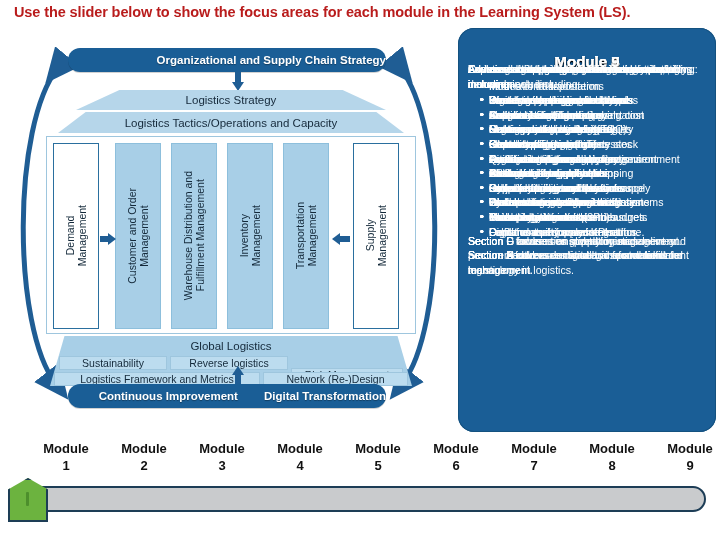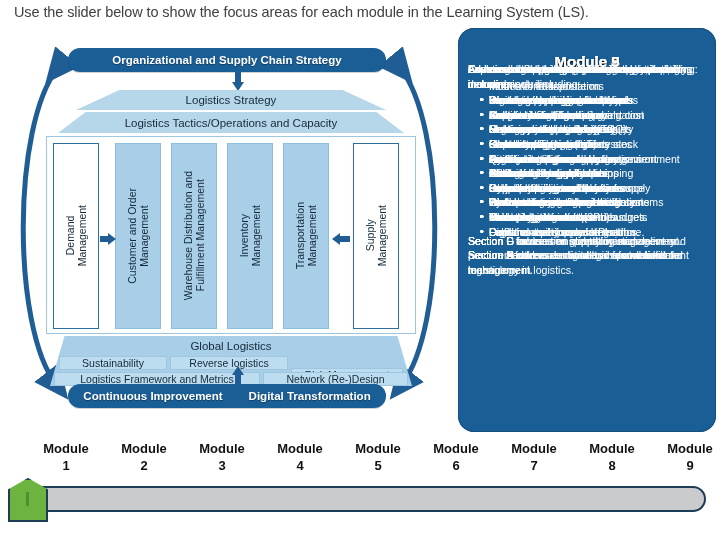--- a/index.html
+++ b/index.html
@@ -8,31 +8,31 @@
     background:#ffffff;
     font-family:"Liberation Sans", sans-serif;
     overflow:hidden;
     position:relative;
   }
   #stage{position:absolute;left:0;top:0;width:720px;height:540px;}
 
   
   .headline{
     position:absolute;left:14px;top:4px;width:700px;
-    font-size:14.5px;font-weight:normal;color:#404040;
+    font-size:14.5px;font-weight:bold;color:#b91c1c;
     letter-spacing:-0.1px;white-space:nowrap;
   }
 
   
   .diagram{position:absolute;left:6px;top:28px;width:448px;height:398px;}
 
   .pill{
     position:absolute;background:#1a5e96;border-radius:13px;
     color:#fff;font-weight:bold;font-size:11.5px;
-    display:flex;align-items:center;justify-content:center;
+    display:flex;align-items:center;justify-content:flex-end;
     box-shadow:0 1px 0 rgba(0,0,0,.18);
     text-shadow:0 1px 1px rgba(0,0,0,.35);
   }
   .pill.top{left:62px;top:20px;width:318px;height:24px;}
   .pill.bottom{left:62px;top:356px;width:318px;height:24px;gap:26px;}
 
   
   .trap{position:absolute;background:#b6d6ea;border:1px solid #7fb2d4;
         display:flex;align-items:center;justify-content:center;
         font-size:11.5px;color:#15293a;}

